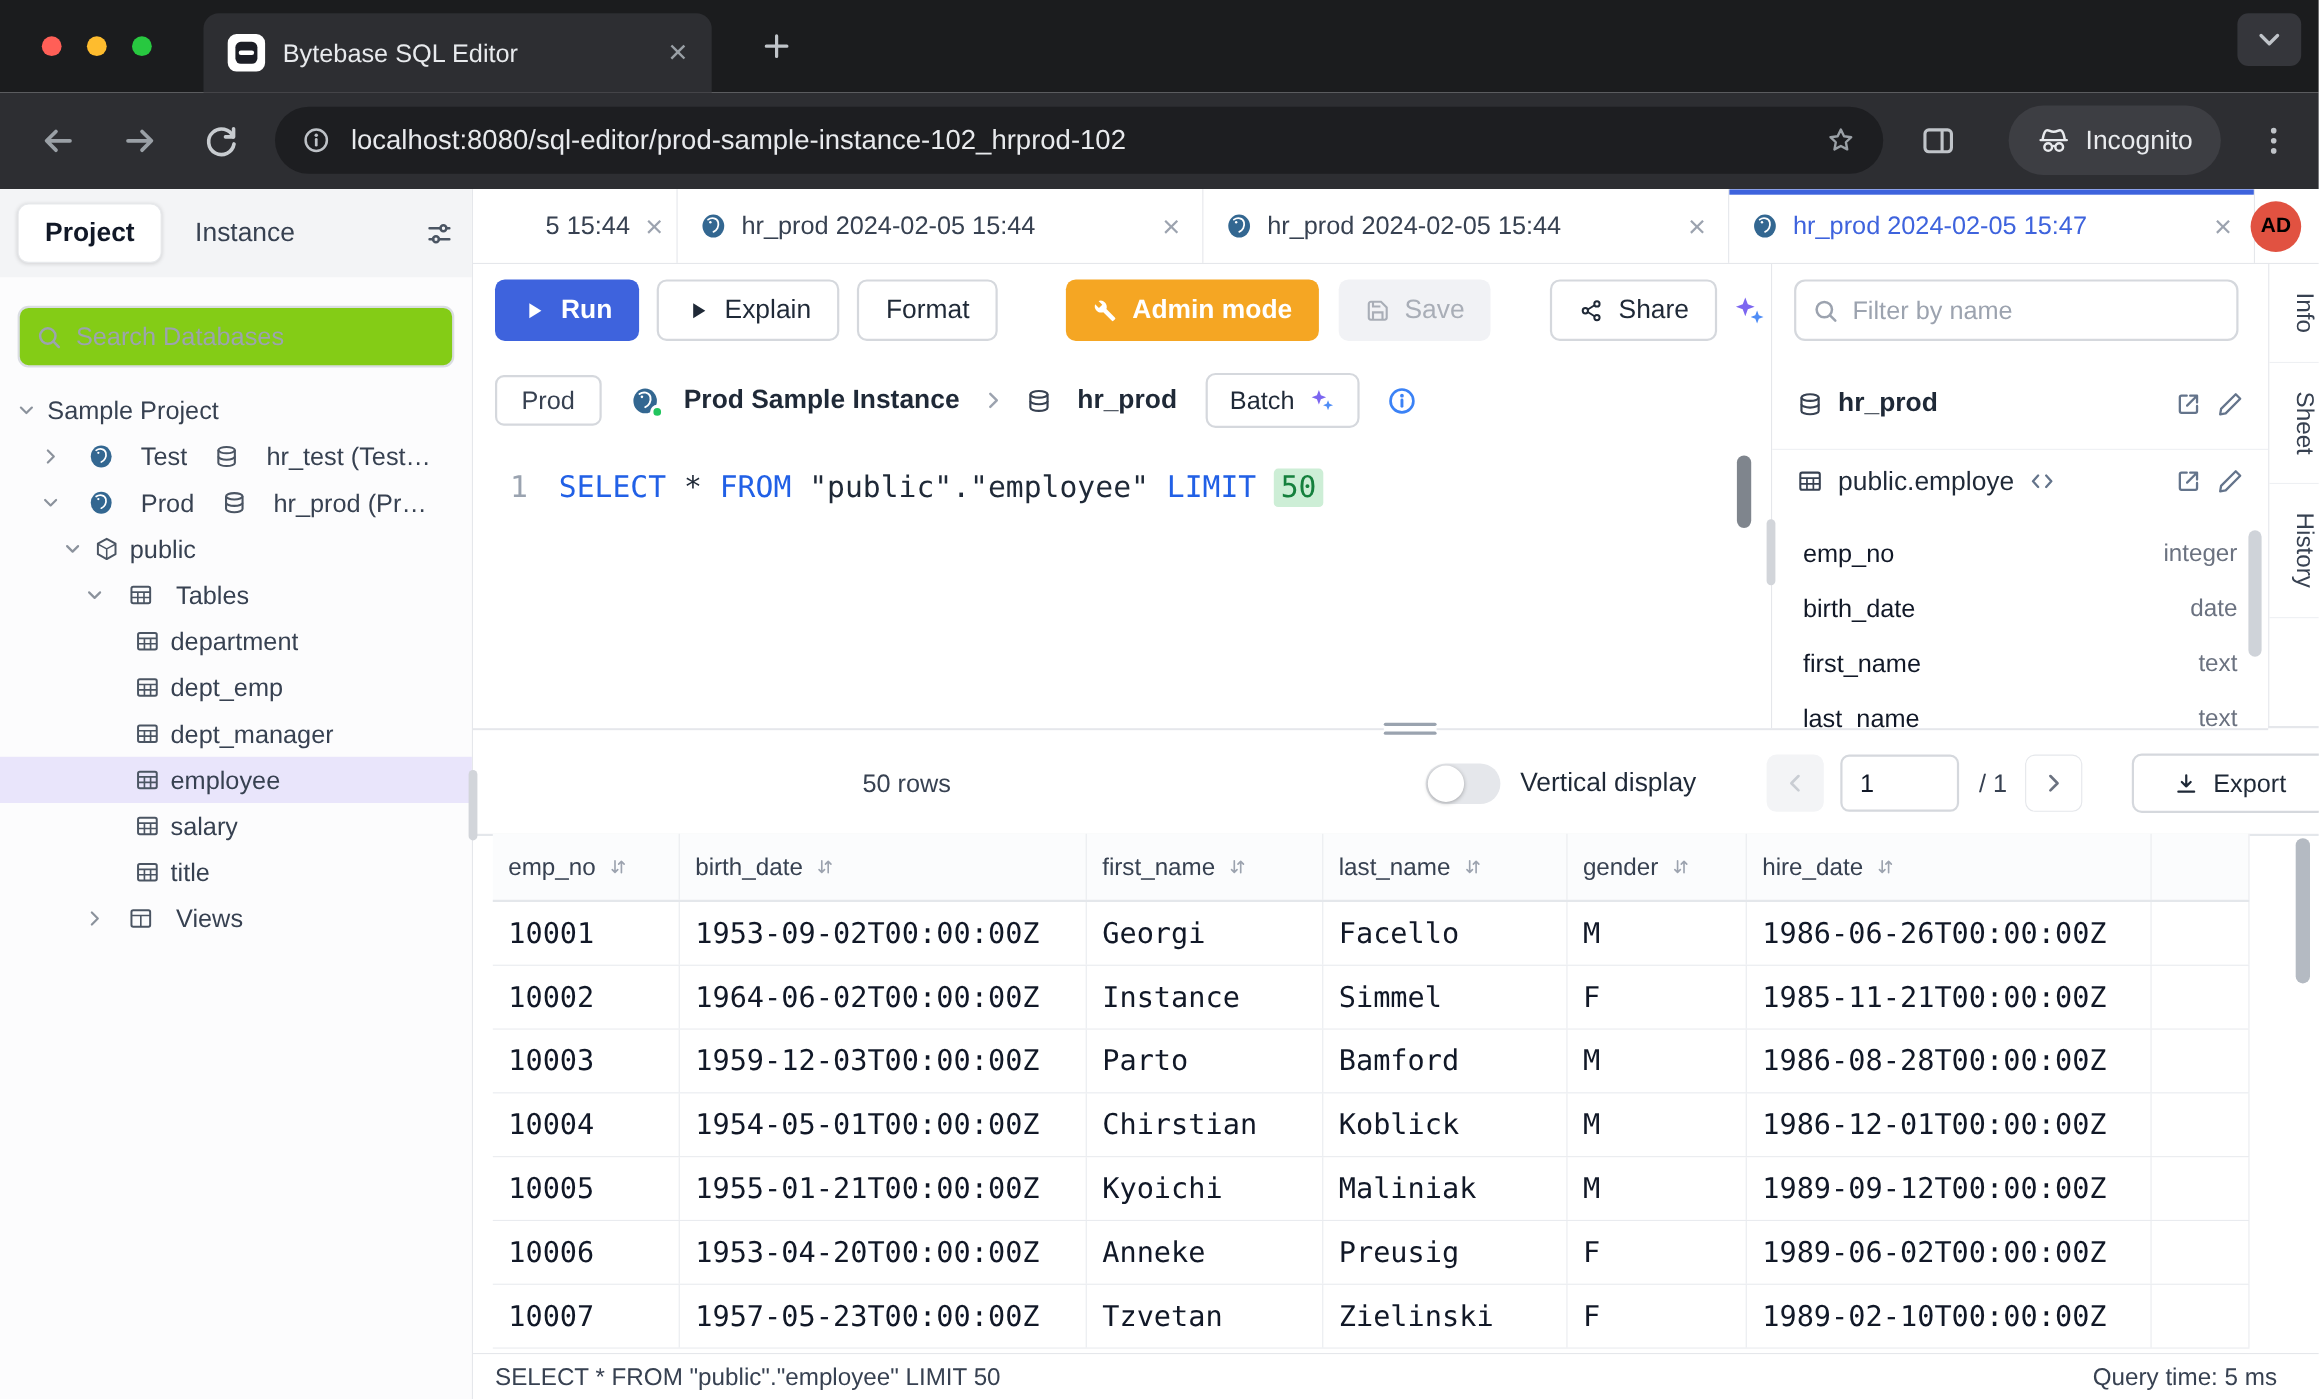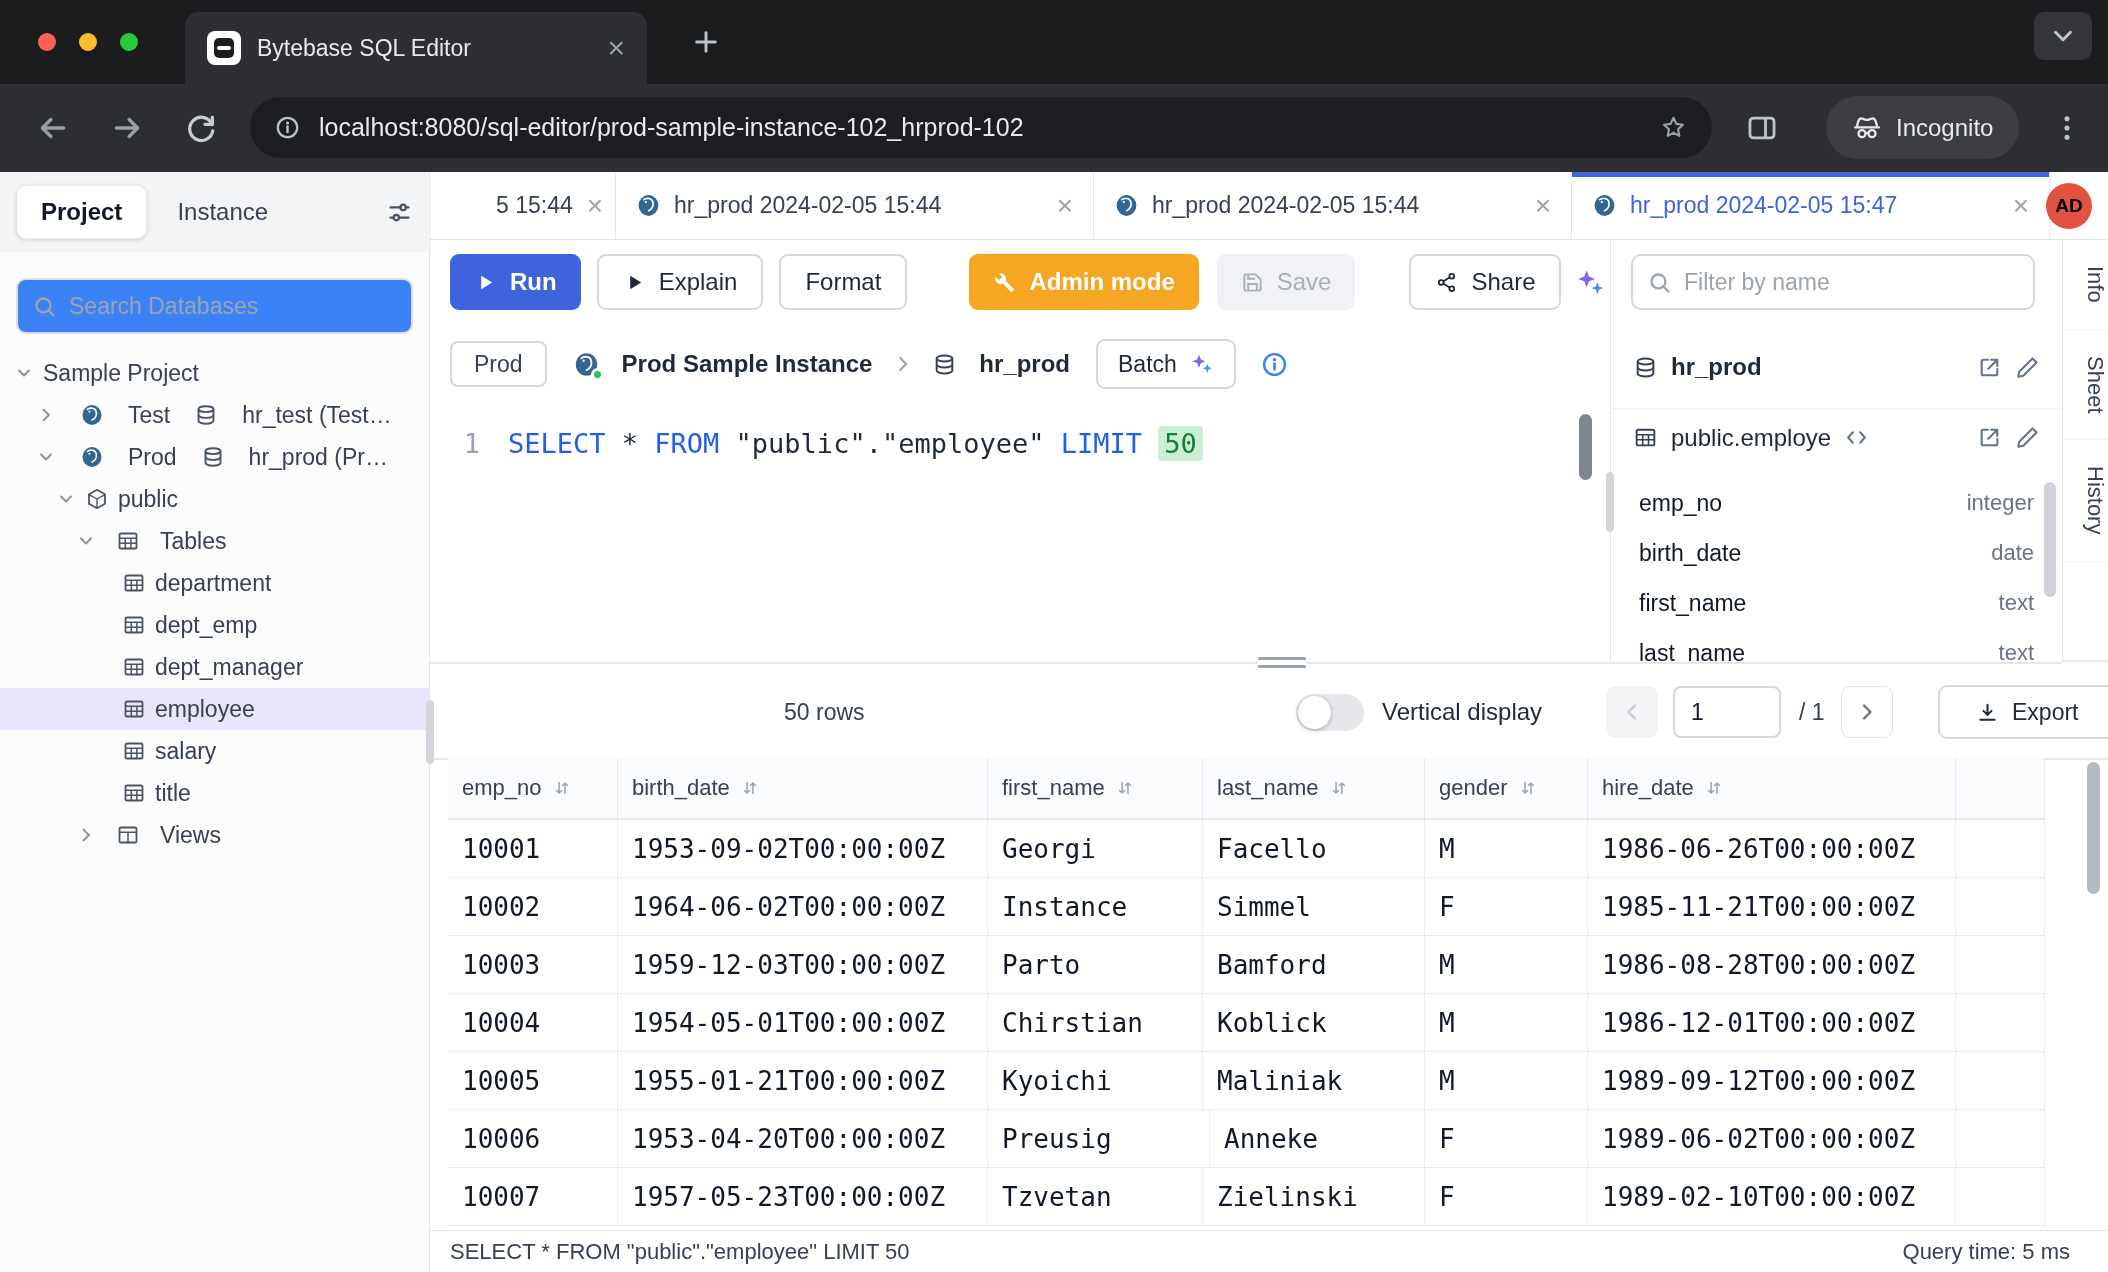--- a/index.html
+++ b/index.html
@@ -48,21 +48,21 @@
   .app { position:absolute; top:172px; left:0; right:0; bottom:0; display:flex; background:#fff; }
 
   
   .sidebar { position:relative; width:430px; flex:none; background:#fcfcfd; border-right:1px solid #e5e7eb; }
   .side-header { height:80px; background:#f3f4f6; display:flex; align-items:center; padding:0 16px; gap:10px; }
   .side-tab { font-size:24px; color:#374151; padding:12px 20px; }
   .side-tab.active { background:#fff; border:1px solid #e7e9ec; box-shadow:0 1px 4px rgba(0,0,0,.14);
     border-radius:10px; color:#111827; font-weight:700; padding:12px 24px; }
   .tune { width:27px; height:27px; color:#4b5563; margin-left:auto; }
   .side-search { margin:26px 16px 18px; height:56px; border:2px solid #dadde2; border-radius:10px;
-    background:#3b82f6; display:flex; align-items:center; padding:0 14px; gap:12px; }
+    background:#84cc16; display:flex; align-items:center; padding:0 14px; gap:12px; }
   .side-search .ico { width:25px; height:25px; color:#9ca3af; }
   .side-search input { font-size:23px; color:#111827; width:100%; }
   .side-search input::placeholder { color:#9ca3af; }
   .tree-row { height:42px; display:flex; align-items:center; gap:9px; font-size:23px; color:#374151; padding-right:8px; white-space:nowrap; overflow:hidden; }
   .tree-row.lvl0 { padding-left:14px; } .tree-row.lvl1 { padding-left:36px;gap:24px; } .tree-row.lvl2 { padding-left:56px; }
   .tree-row.lvl3 { padding-left:76px;gap:20px; } .tree-row.lvl4 { padding-left:122px; }
   .tree-row.selected { background:var(--selected); }
   .caret { width:20px; height:20px; color:#8b929c; display:inline-flex; flex:none; }
   .tree-ico { width:24px; height:24px; color:#4b5563; }
   .tree-label { overflow:hidden; text-overflow:clip; }
@@ -842,22 +842,22 @@
                 <div class="res-cell data" style="width: 370px;">1955-01-21T00:00:00Z</div>
                 <div class="res-cell data" style="width: 215px;">Kyoichi</div>
                 <div class="res-cell data" style="width: 222px;">Maliniak</div>
                 <div class="res-cell data" style="width: 163px;">M</div>
                 <div class="res-cell data" style="width: 368px;">1989-09-12T00:00:00Z</div>
                 <div class="res-cell data filler"></div>
               </div>
               <div class="res-row">
                 <div class="res-cell data" style="width: 170px;">10006</div>
                 <div class="res-cell data" style="width: 370px;">1953-04-20T00:00:00Z</div>
+                <div class="res-cell data" style="width: 215px;">Anneke</div>
                 <div class="res-cell data" style="width: 222px;">Preusig</div>
-                <div class="res-cell data" style="width: 215px;">Anneke</div>
                 <div class="res-cell data" style="width: 163px;">F</div>
                 <div class="res-cell data" style="width: 368px;">1989-06-02T00:00:00Z</div>
                 <div class="res-cell data filler"></div>
               </div>
               <div class="res-row">
                 <div class="res-cell data" style="width: 170px;">10007</div>
                 <div class="res-cell data" style="width: 370px;">1957-05-23T00:00:00Z</div>
                 <div class="res-cell data" style="width: 215px;">Tzvetan</div>
                 <div class="res-cell data" style="width: 222px;">Zielinski</div>
                 <div class="res-cell data" style="width: 163px;">F</div>

